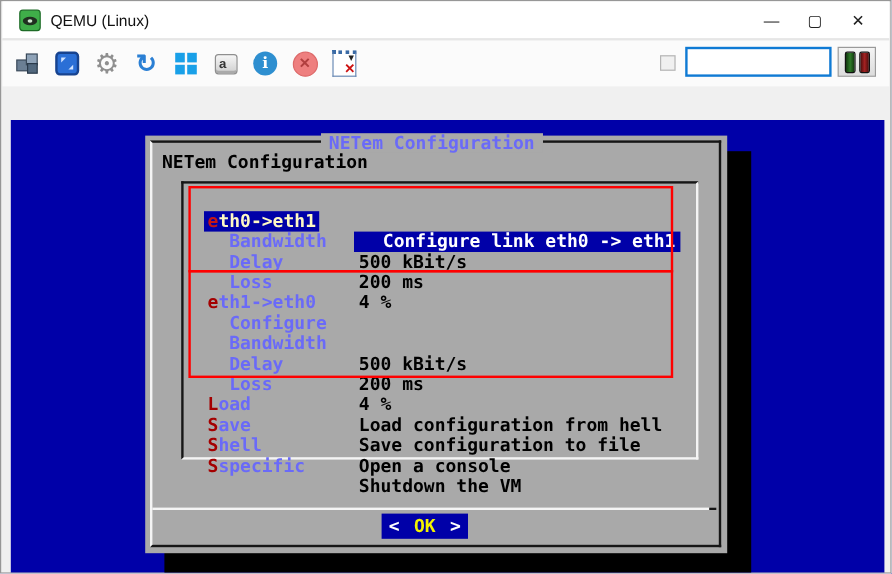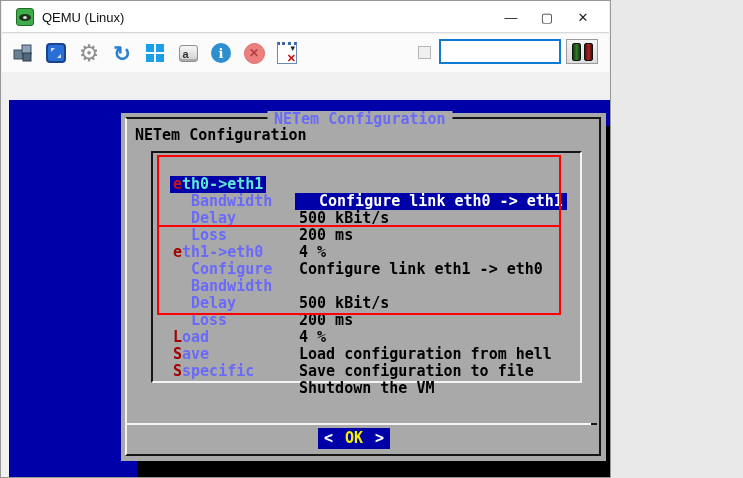--- a/index.html
+++ b/index.html
@@ -1,18 +1,18 @@
 <!DOCTYPE html>
 <html><head>
 <meta charset="utf-8">
 <style>
   * { margin:0; padding:0; box-sizing:border-box; }
   html,body { width:743px; height:478px; background:#e9e9e9; font-family:"Liberation Sans", sans-serif; }
   #window {
-    position:relative; width:611px; height:478px;
+    position:relative; width:743px; height:478px;
     background:#f0f0f0; border:1px solid #979797; overflow:hidden;
   }
   
   #titlebar { position:absolute; left:1px; top:0; right:1px; height:32px; background:#ffffff; border-bottom:1px solid #d9d9d9; }
   #qemu-logo { position:absolute; left:14px; top:7px; width:18px; height:18px; background:#3fae49; border:1px solid #1d6b26; border-radius:3px; }
   #qemu-logo .eye { position:absolute; left:2px; top:5px; width:12px; height:7px; background:#203020; border-radius:50%; }
   #qemu-logo .pupil { position:absolute; left:6px; top:7px; width:4px; height:3px; background:#cfe8cf; border-radius:50%; }
   #win-title { position:absolute; left:40px; top:9px; font-size:13px; color:#111; }
   .win-btns { position:absolute; right:8px; top:0; height:32px; display:flex; }
   .win-btn { width:36px; height:32px; display:flex; align-items:center; justify-content:center; font-size:13px; color:#222; }
@@ -49,21 +49,21 @@
               border-top:2px solid #161616; border-left:2px solid #161616; border-bottom:2px solid #f4f4f4; border-right:2px solid #f4f4f4;
               padding-top:6px; }
   .mrow { position:relative; height:17px; line-height:17px; white-space:pre; }
   .tag { position:absolute; left:17px; padding:0 3px; }
   .tag.ind { left:35px; }
   .hot { color:#a40000; }
   .rest { color:#6a6af8; }
   .desc { position:absolute; left:142px; padding:0 4px; color:#000; }
   .mrow.sel .tag { background:#0000A8; }
   .mrow.sel .hot { color:#c41616; }
-  .mrow.sel .rest { color:#5eead4; }
+  .mrow.sel .rest { color:#fef9c3; }
   .mrow.sel .desc { background:#0000A8; color:#fff;padding-left:24px; }
   #hline { position:absolute; left:6px; top:310px; width:470px; height:2px; background:#f4f4f4; }
   #hline::after { content:""; position:absolute; right:0; top:0; width:6px; height:2px; background:#161616; }
   #ok-btn { position:absolute; left:197px; top:315px; width:72px; height:21px; background:#0000A8; color:#fff; display:flex; align-items:center; justify-content:space-between; padding:0 6px; line-height:21px; }
   #ok-btn .ok-label { color:#f2f200; }
   
   .anno { position:absolute; border:2px solid #ff0000; background:transparent; }
   #anno1 { left:148px; top:55px; width:404px; height:72px; }
   #anno2 { left:148px; top:125px; width:404px; height:90px; }
   
@@ -161,21 +161,20 @@
         <div class="mrow">
           <span class="tag ind"><span class="hot"></span><span class="rest">Delay</span></span>
           <span class="desc">200 ms</span>
         </div>
         <div class="mrow">
           <span class="tag ind"><span class="hot"></span><span class="rest">Loss</span></span>
           <span class="desc">4 %</span>
         </div>
         <div class="mrow">
           <span class="tag"><span class="hot">e</span><span class="rest">th1-&gt;eth0</span></span>
-          <span class="desc">Configure link eth1 -&gt; eth0</span>
         </div>
         <div class="mrow">
           <span class="tag ind"><span class="hot"></span><span class="rest">Configure</span></span>
         </div>
         <div class="mrow">
           <span class="tag ind"><span class="hot"></span><span class="rest">Bandwidth</span></span>
           <span class="desc">500 kBit/s</span>
         </div>
         <div class="mrow">
           <span class="tag ind"><span class="hot"></span><span class="rest">Delay</span></span>
@@ -185,20 +184,24 @@
           <span class="tag ind"><span class="hot"></span><span class="rest">Loss</span></span>
           <span class="desc">4 %</span>
         </div>
         <div class="mrow">
           <span class="tag"><span class="hot">L</span><span class="rest">oad</span></span>
           <span class="desc">Load configuration from hell</span>
         </div>
         <div class="mrow">
           <span class="tag"><span class="hot">S</span><span class="rest">ave</span></span>
           <span class="desc">Save configuration to file</span>
+        </div>
+        <div class="mrow">
+          <span class="tag"><span class="hot">S</span><span class="rest">hell</span></span>
+          <span class="desc">Open a console</span>
         </div>
         <div class="mrow">
           <span class="tag"><span class="hot">S</span><span class="rest">specific</span></span>
           <span class="desc">Shutdown the VM</span>
         </div>
       </div>
 
       <div id="hline"></div>
       <div id="ok-btn">
         <span>&lt;</span>

